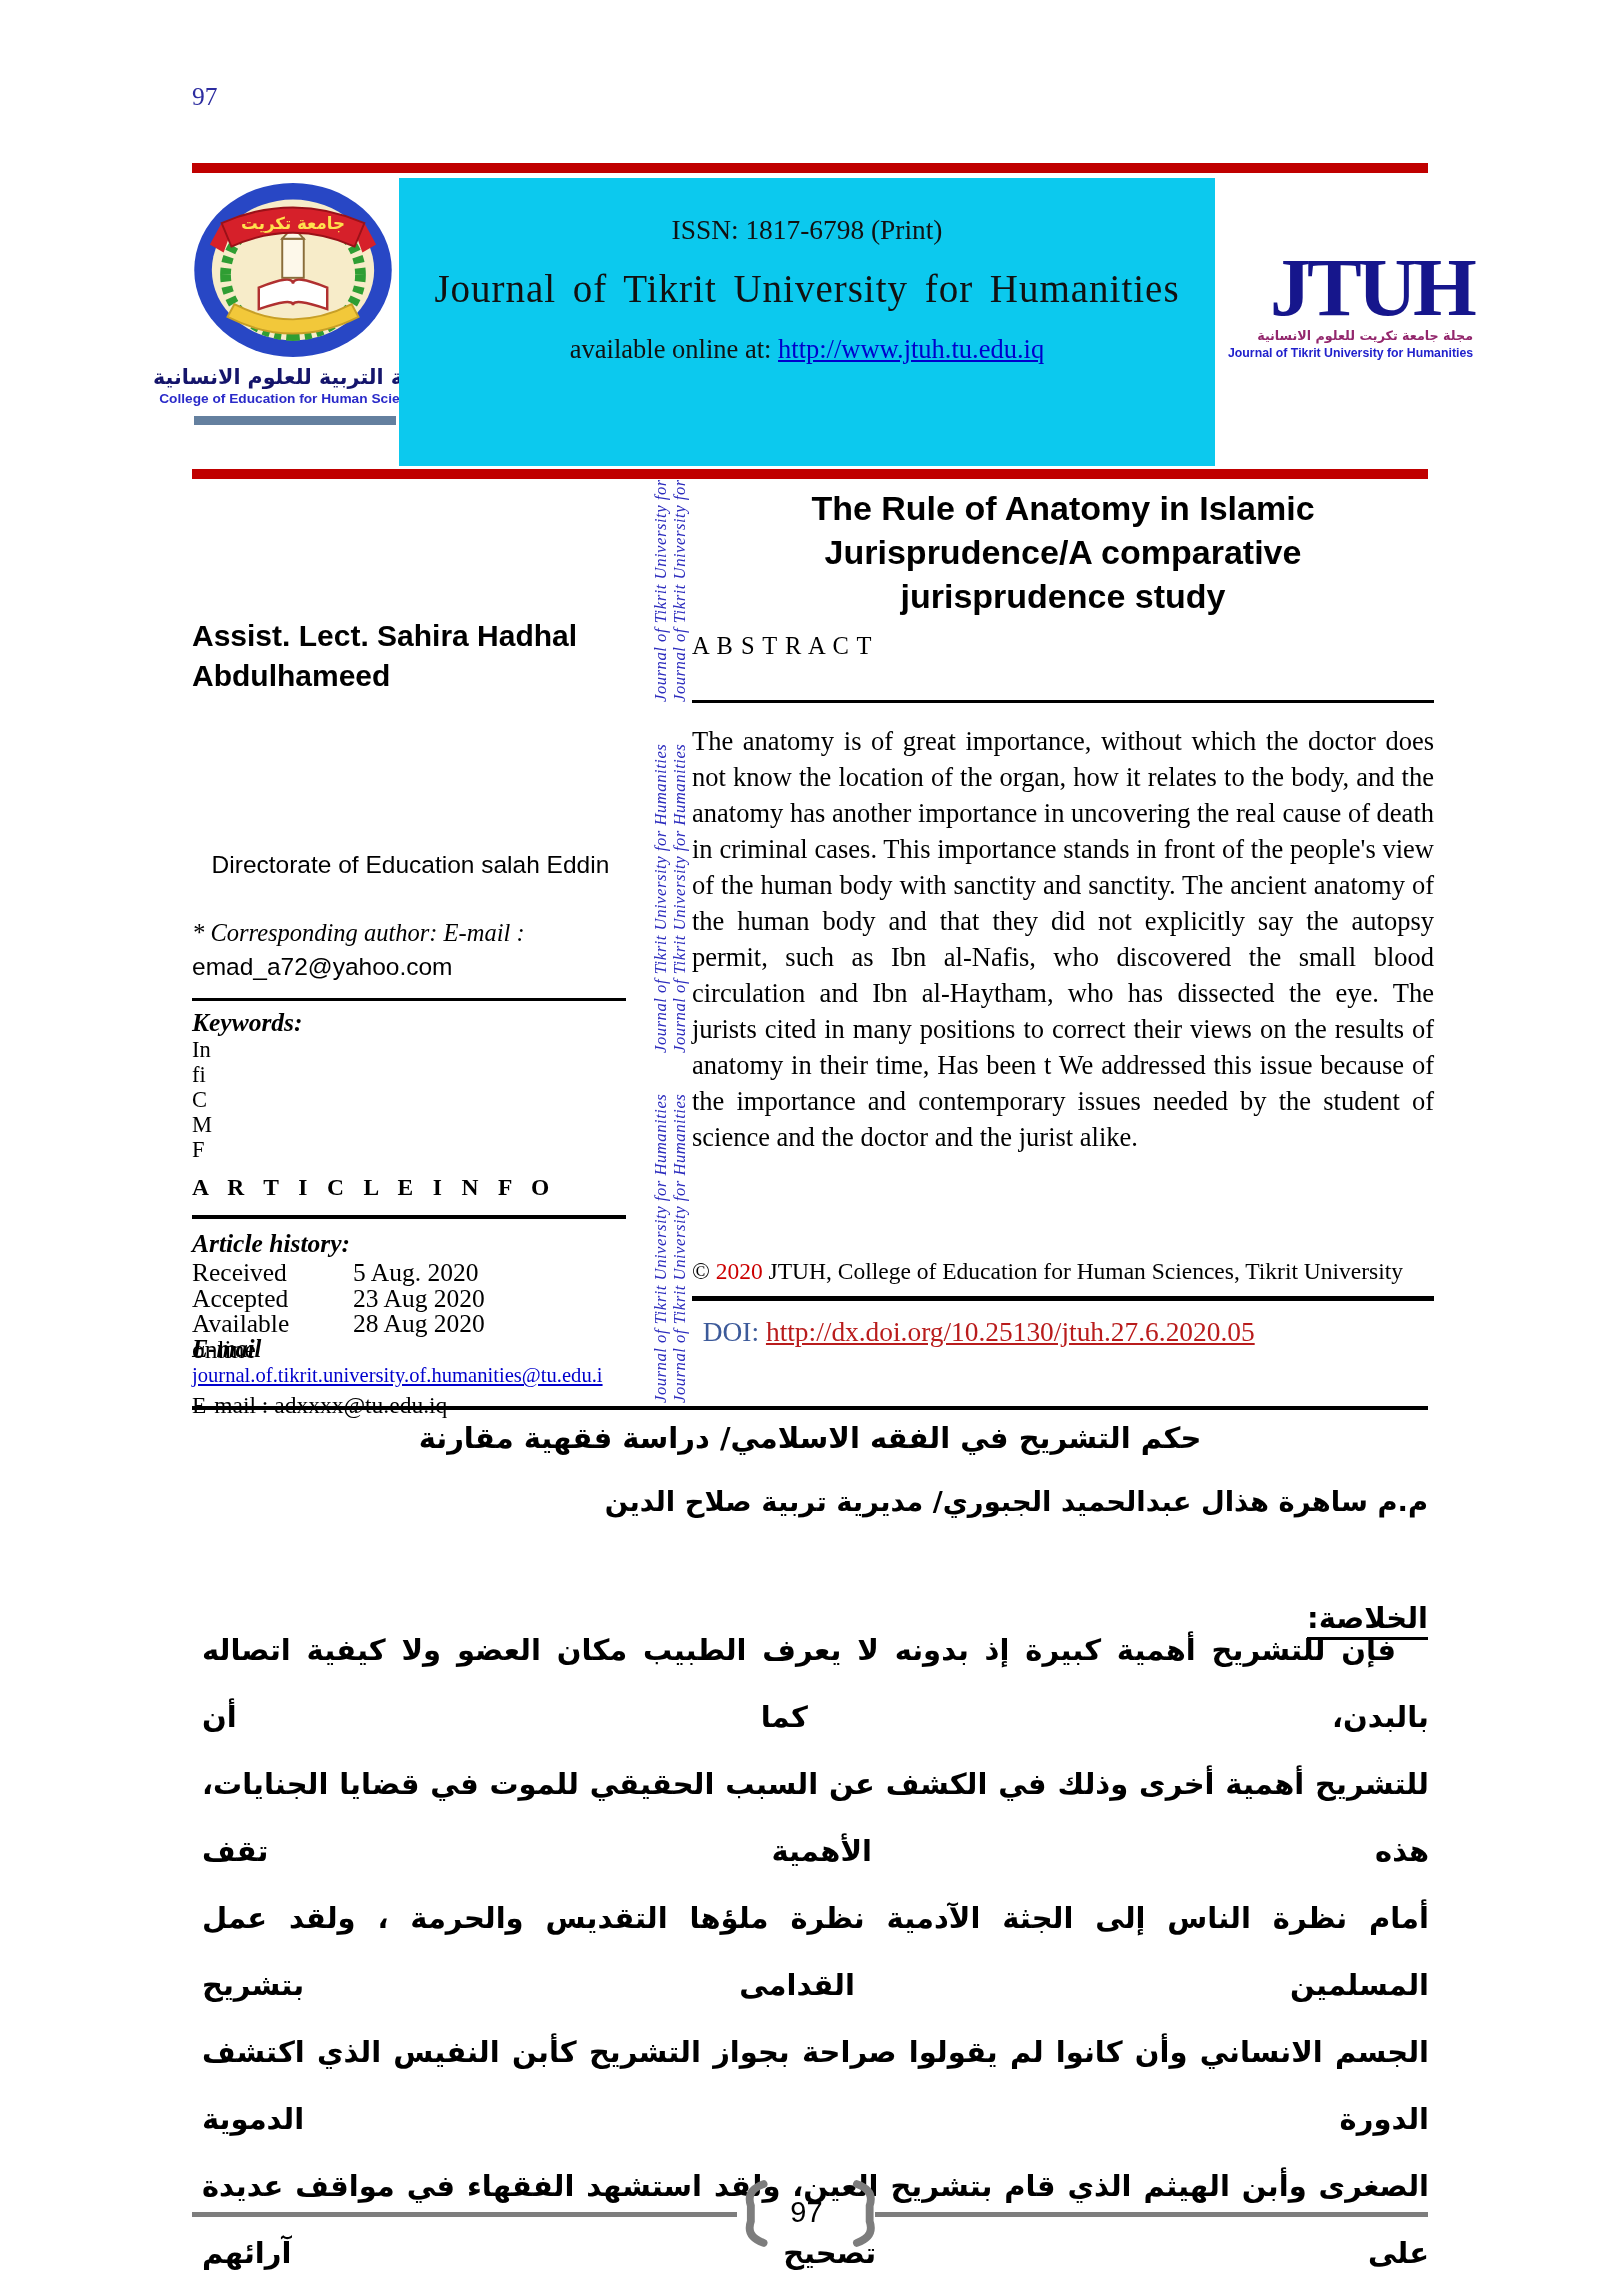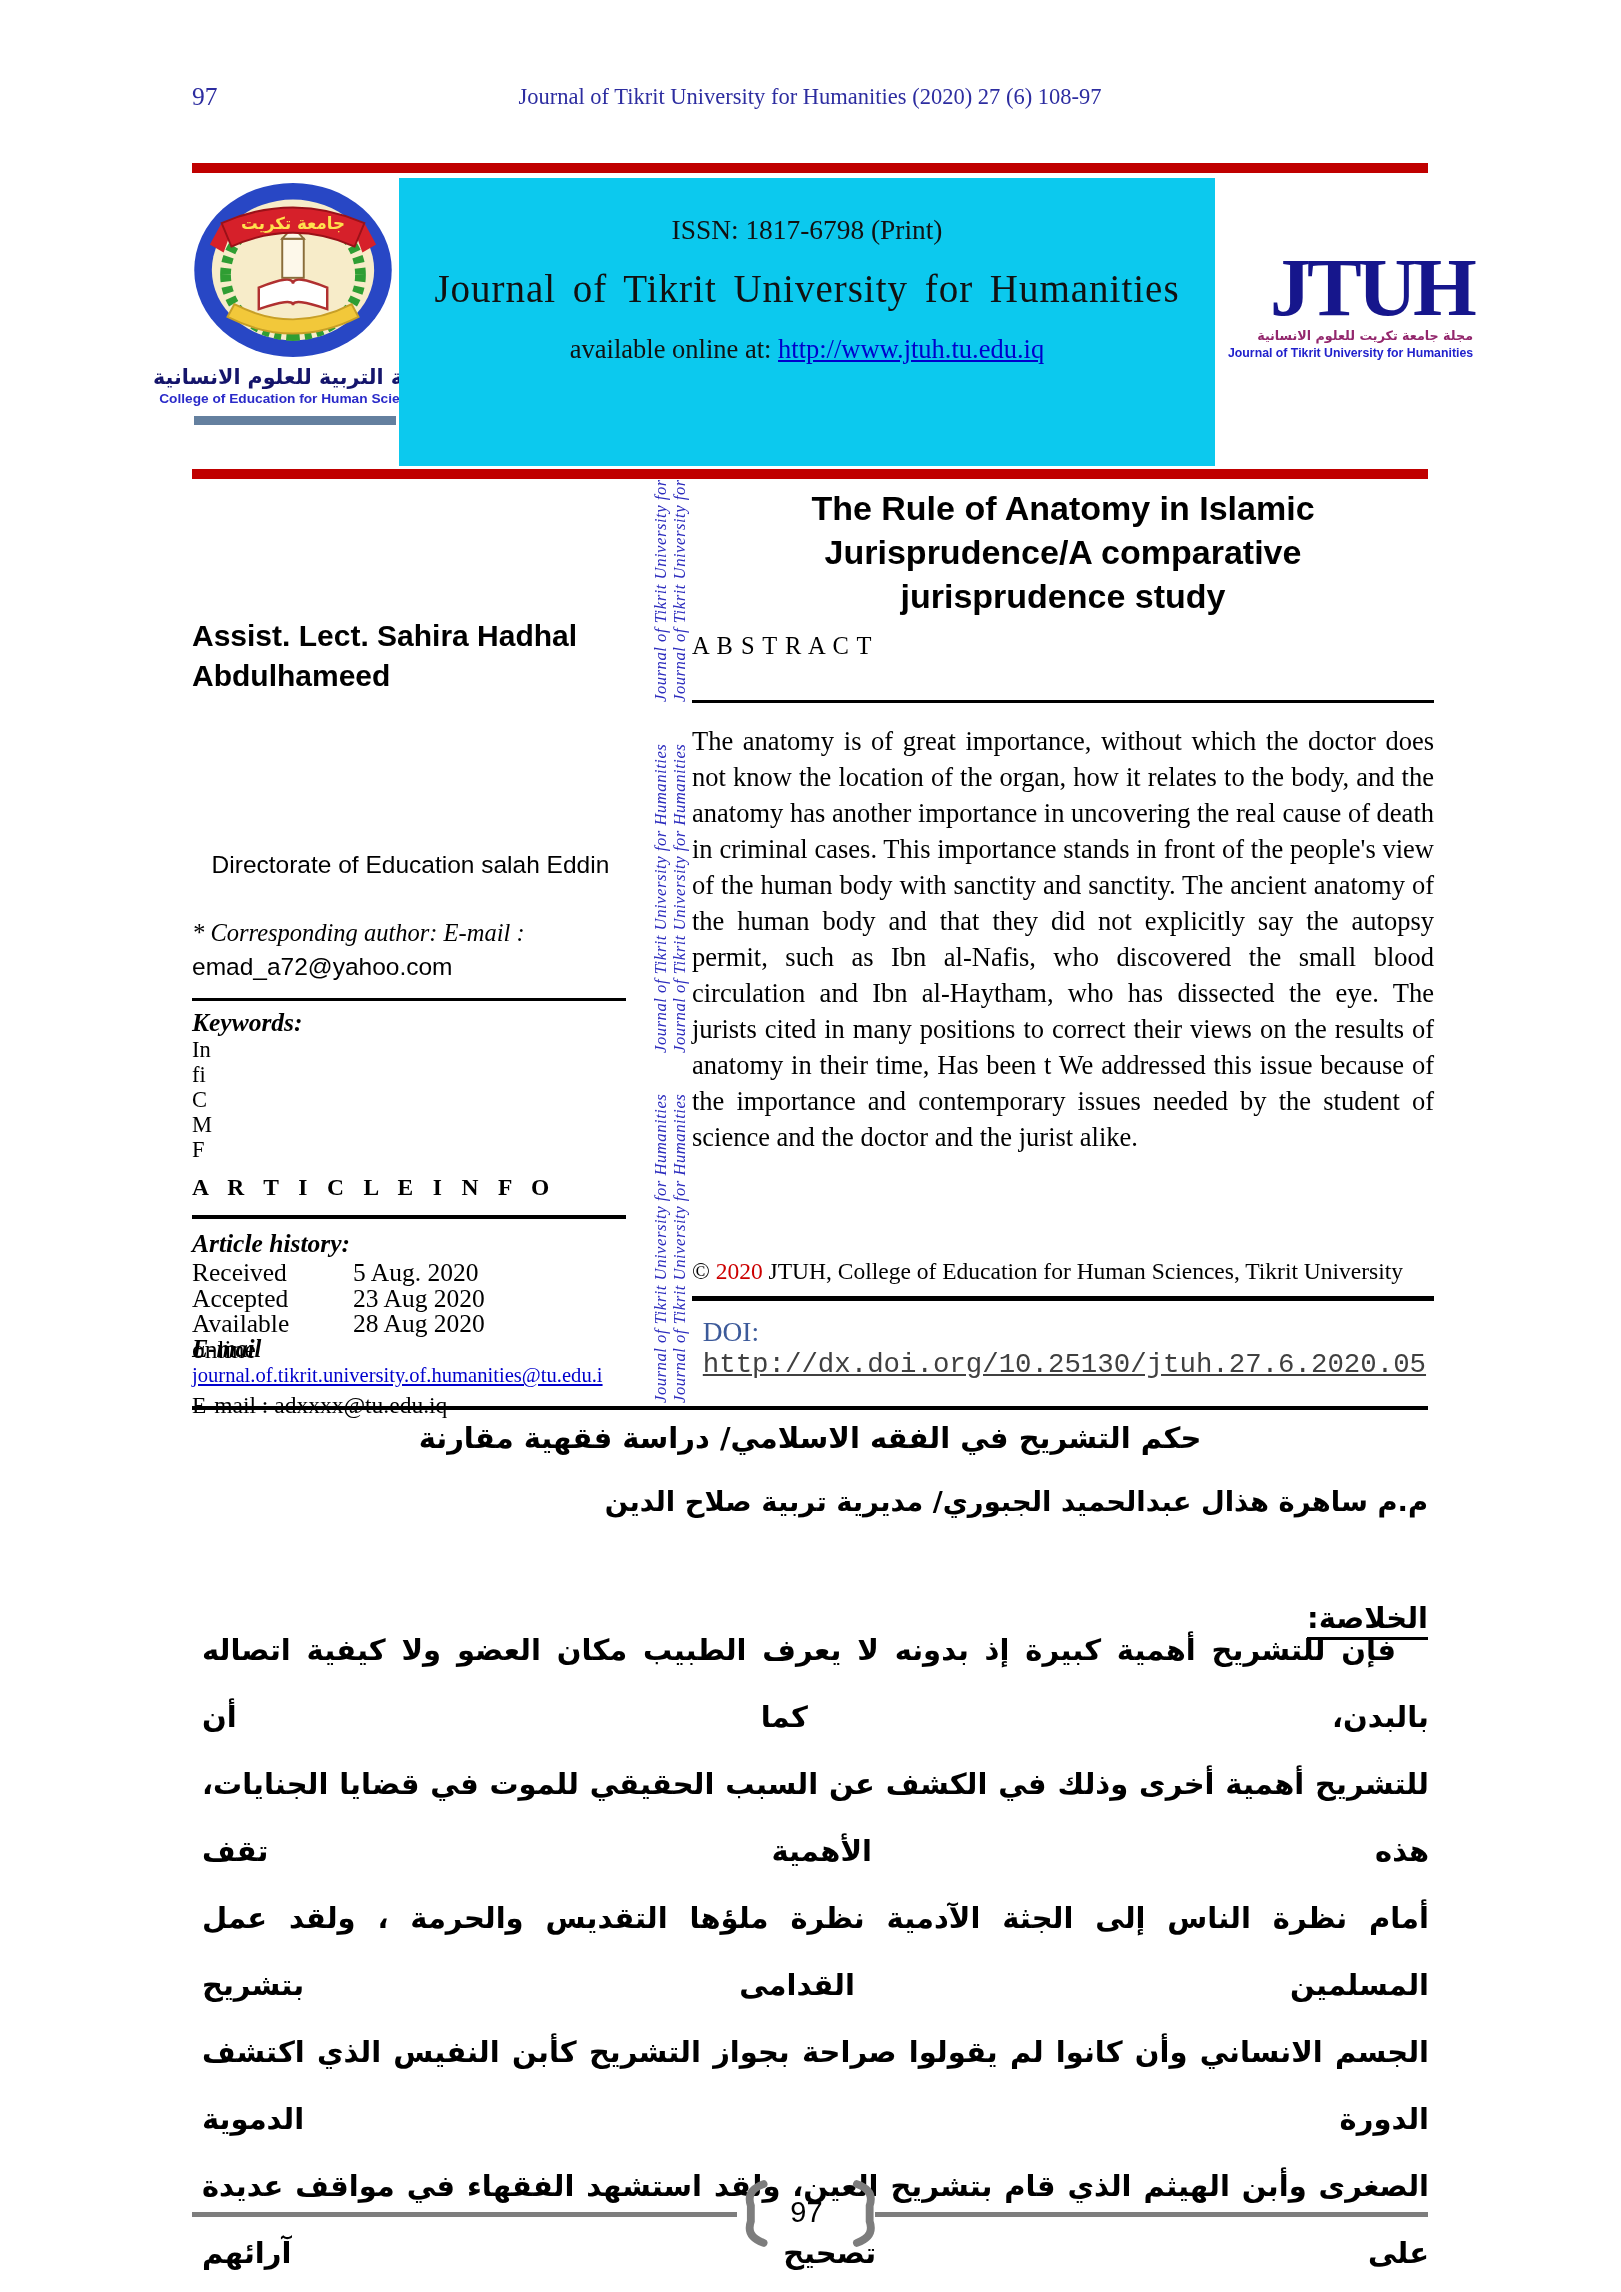--- a/index.html
+++ b/index.html
@@ -69,21 +69,21 @@
   .rightcol{left:692px;top:0;width:742px;}
   .rc{position:absolute;left:0;width:742px;}
   .art-title{top:486px;text-align:center;font:bold 34px "Liberation Sans",sans-serif;line-height:44px;}
   .abstract-h{top:632px;font:24.5px "Liberation Serif",serif;letter-spacing:1px;}
   .rc-rule1{top:700px;height:2.9px;background:#000;}
   .abstract-body{top:723px;font:26.5px "Liberation Serif",serif;line-height:36px;text-align:justify;}
   .copyright{top:1258px;font:23.5px "Liberation Serif",serif;text-align:left;}
   .copyright .yr{color:#cc0000;}
   .rc-rule2{top:1296px;height:4.9px;background:#000;}
   .doi-line{top:1317px;padding-left:10.8px;font:27.4px "Liberation Serif",serif;color:#3c5a9a;}
-  .doi-link{color:#404040;text-decoration:underline;cursor:pointer;font-family:Liberation Mono, monospace;}
+  .doi-link{color:#b91c1c;text-decoration:underline;cursor:pointer;}
 
   .full-rule{left:192px;top:1406px;width:1236px;height:3.9px;background:#000;}
   .ar-title{left:192px;top:1421px;width:1236px;text-align:center;
             font:bold 29px "DejaVu Sans",sans-serif;direction:rtl;}
   .ar-author{left:192px;top:1486px;width:1236px;text-align:right;direction:rtl;
              font:bold 27.4px "DejaVu Sans",sans-serif;}
   .ar-heading-wrap{left:192px;top:1601px;width:1236px;text-align:right;direction:rtl;}
   .ar-heading{display:inline-block;font:bold 29px "DejaVu Sans",sans-serif;
               border-bottom:3.9px solid #000;padding-bottom:2px;}
   .ar-para{left:202px;top:1617px;width:1227px;direction:rtl;
@@ -100,21 +100,20 @@
   .f-bracket-r{left:852px;}
   .f-pageno{left:765px;top:2196px;width:83px;text-align:center;
             font:29px "Liberation Sans",sans-serif;color:#000;}
 </style>
 </head>
 <body>
 
 <div class="page">
 
   <div class="abs top-pageno">97</div>
-  <div class="abs top-citation">Journal of Tikrit University for Humanities (2020) 27 (6) 108-97</div>
   <div class="abs rule-red rule-red-1"></div>
 
   <svg class="abs emblem" viewBox="0 0 206 180">
     <ellipse cx="103" cy="90" rx="101" ry="89" fill="#2847c5"></ellipse>
     <ellipse cx="103" cy="90" rx="83" ry="72" fill="#f7ecc9"></ellipse>
     <path d="M34,95 a69,62 0 0 0 69,62" fill="none" stroke="#2f9e33" stroke-width="11" stroke-dasharray="7 5"></path>
     <path d="M172,95 a69,62 0 0 1 -69,62" fill="none" stroke="#2f9e33" stroke-width="11" stroke-dasharray="7 5"></path>
     <path d="M34,95 a69,62 0 0 1 20,-44" fill="none" stroke="#2f9e33" stroke-width="11" stroke-dasharray="7 5"></path>
     <path d="M172,95 a69,62 0 0 0 -20,-44" fill="none" stroke="#2f9e33" stroke-width="11" stroke-dasharray="7 5"></path>
     <rect x="92" y="58" width="22" height="40" fill="#fdf8ea" stroke="#8a6d3b" stroke-width="2"></rect>

